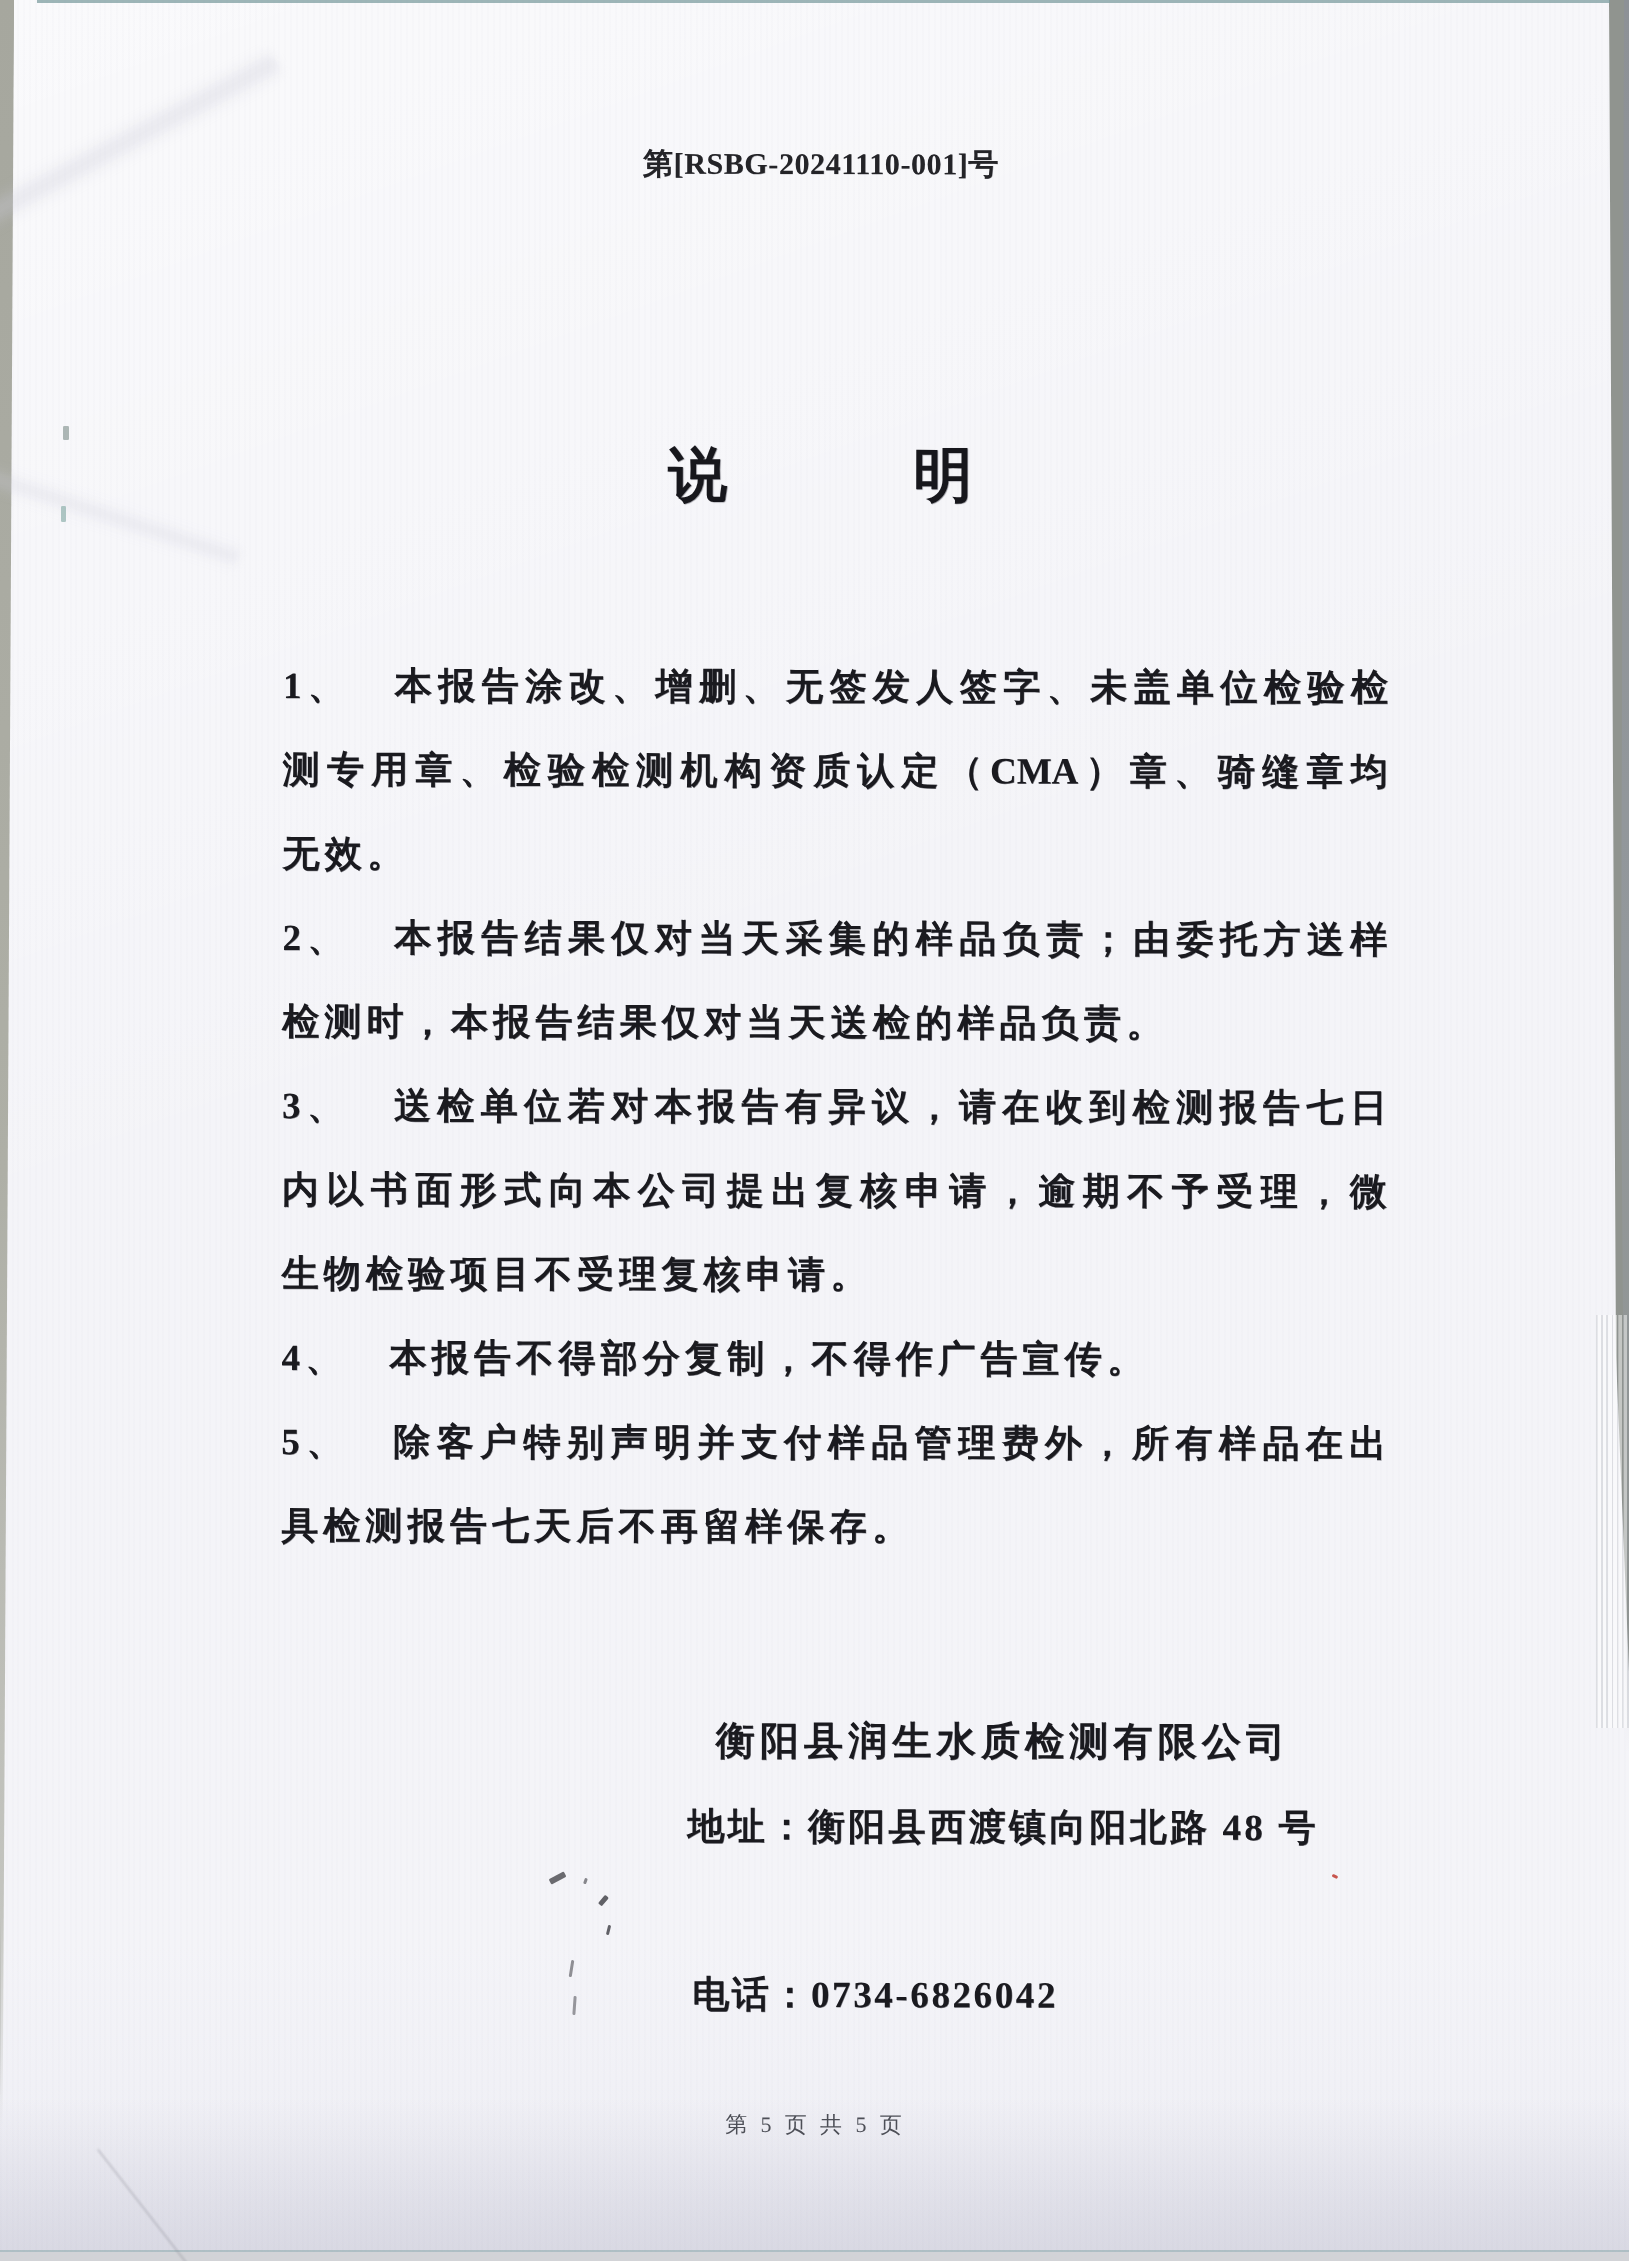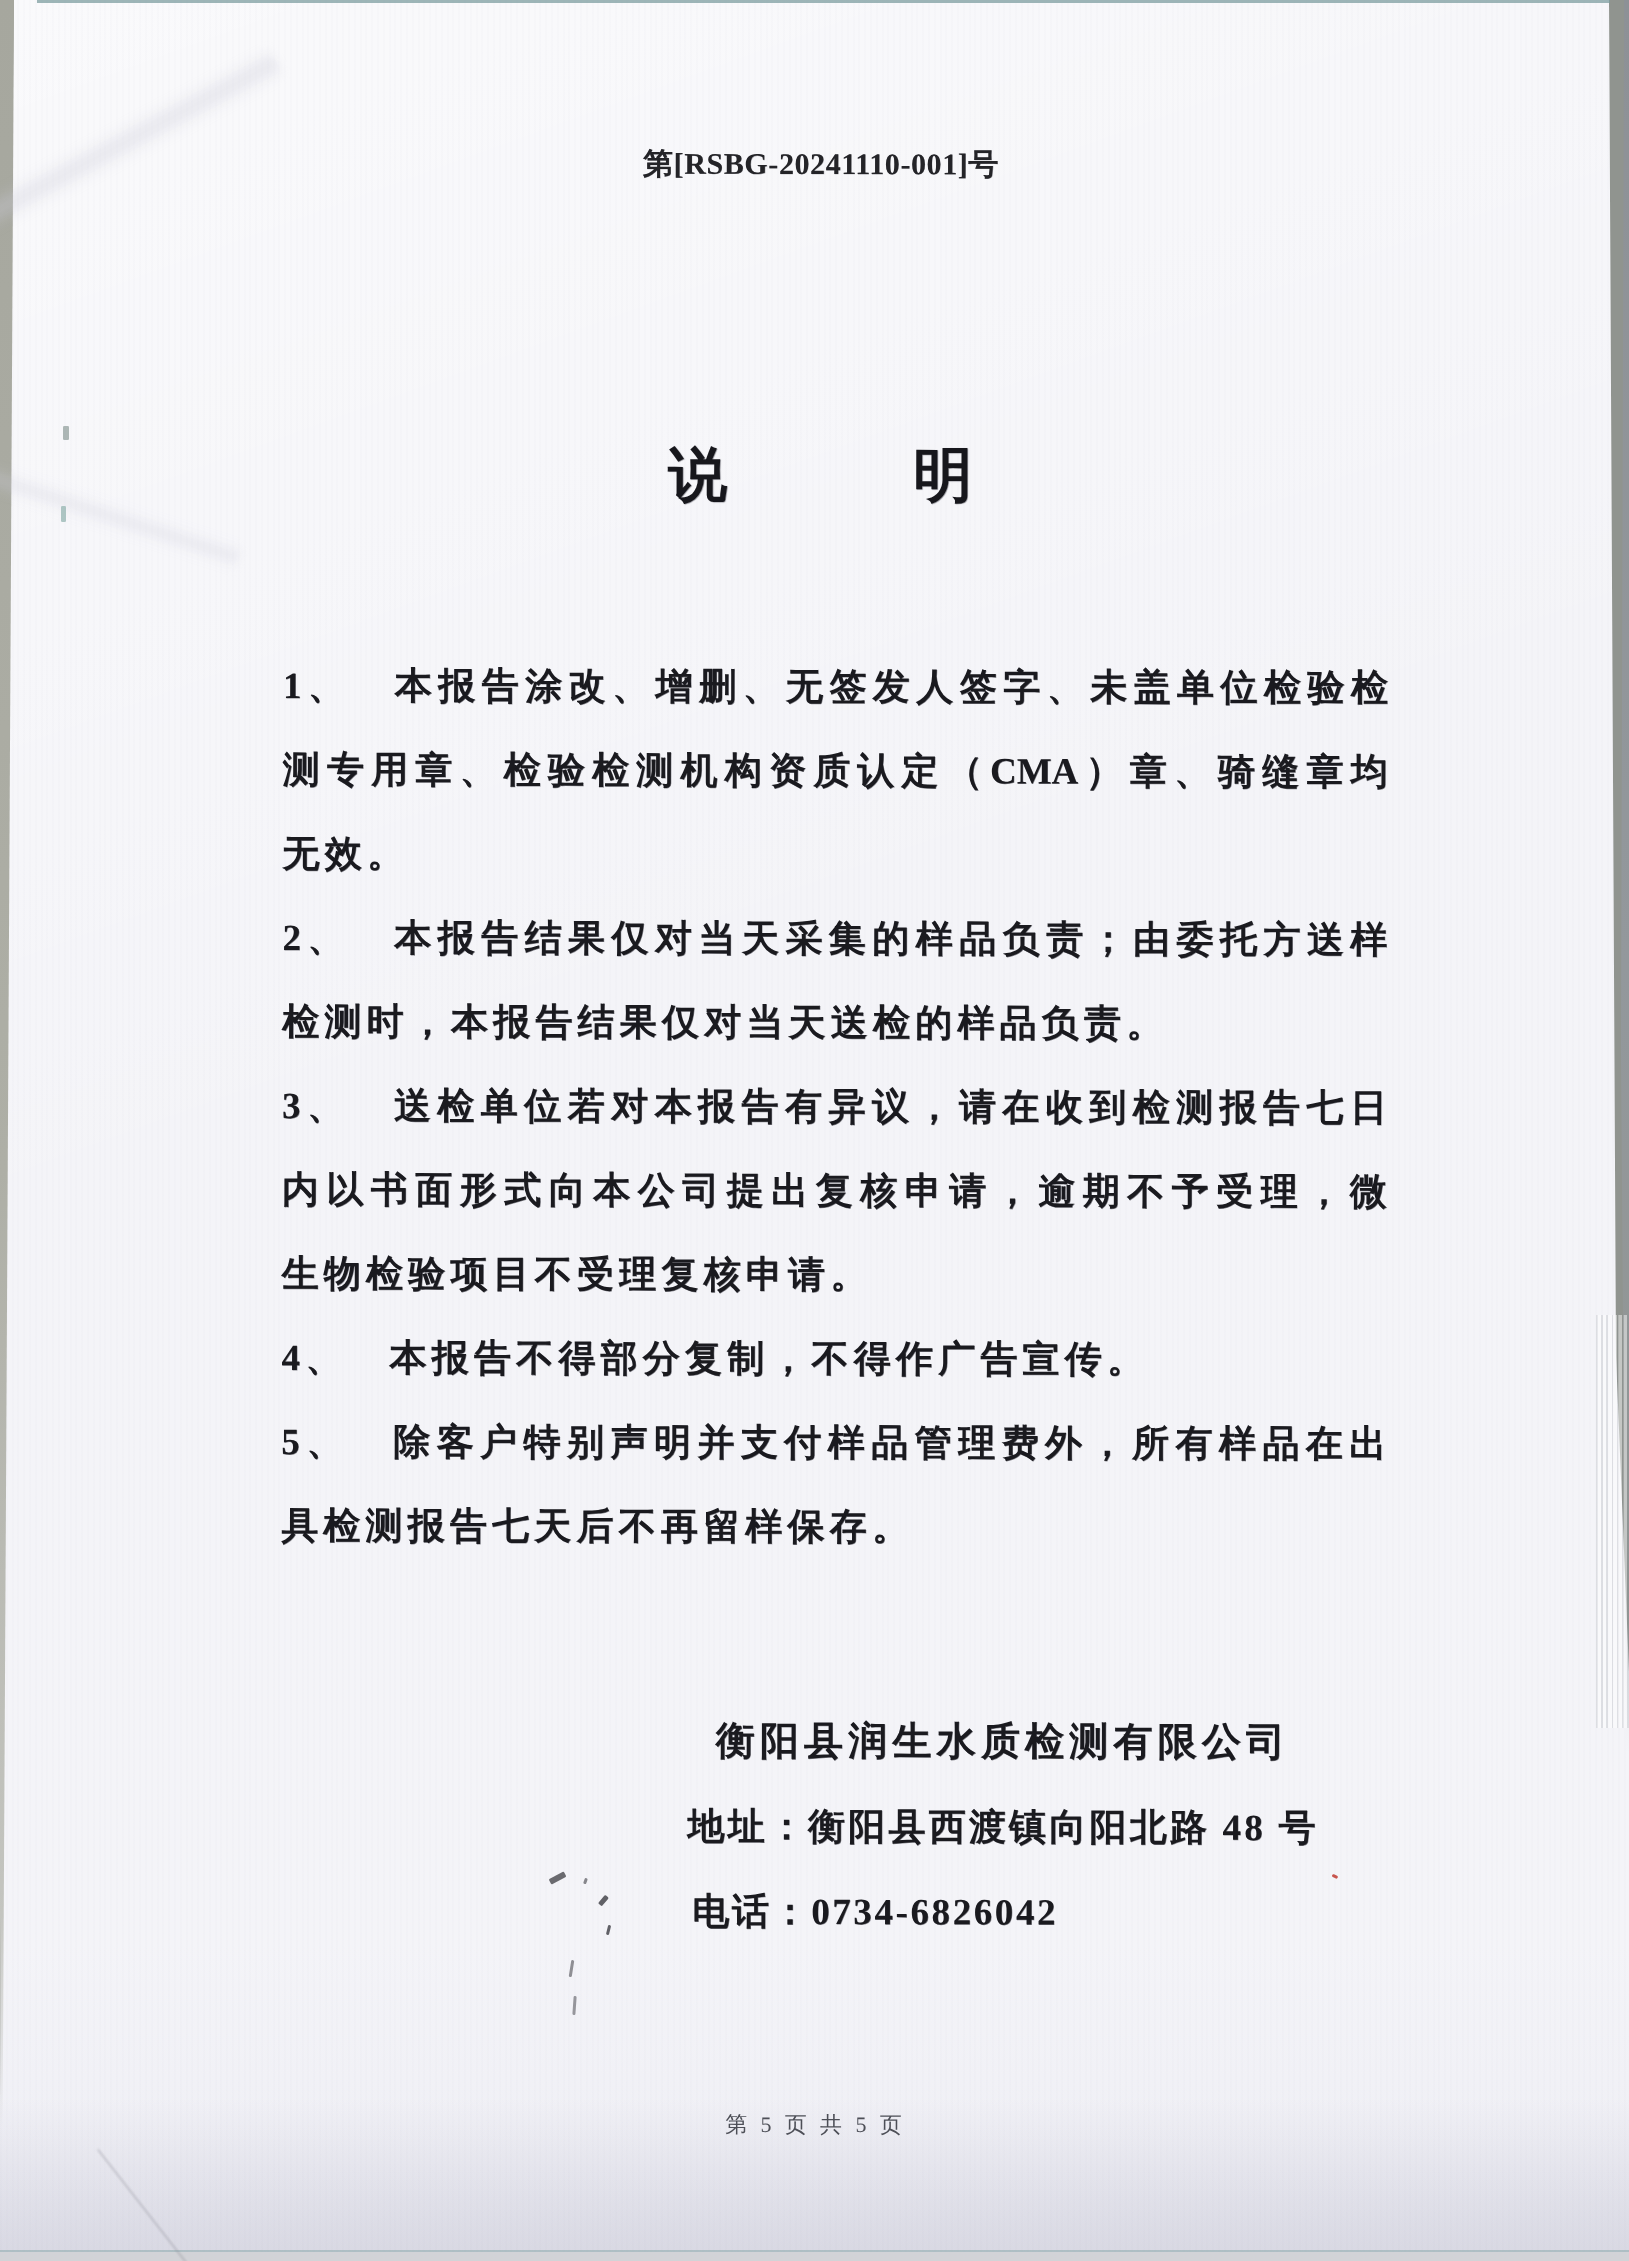--- a/index.html
+++ b/index.html
@@ -99,21 +99,21 @@
     text-shadow:0.5px 0.5px 0.6px rgba(20,20,30,.5);
   }
   .line{white-space:nowrap;letter-spacing:5.2px;}
   .line.j{white-space:normal;letter-spacing:0;text-align:justify;text-align-last:justify;}
   .company{
     position:absolute;left:0;top:0;width:1630px;
     font-weight:700;color:#1a1a1f;text-shadow:0.5px 0.5px 0.6px rgba(20,20,30,.5);
   }
   .company-name{position:absolute;left:717px;top:1714px;font-size:39px;letter-spacing:5.2px;white-space:nowrap;}
   .company-address{position:absolute;left:689px;top:1802px;font-size:37px;letter-spacing:3.2px;white-space:nowrap;}
-  .company-phone{position:absolute;left:694px;top:1887px;font-size:37px;letter-spacing:2.6px;white-space:nowrap;}
+  .company-phone{position:absolute;left:694px;top:1970px;font-size:37px;letter-spacing:2.6px;white-space:nowrap;}
   .page-footer{
     position:absolute;left:0;top:2110px;width:1635px;text-align:center;
     font-size:22px;font-weight:400;letter-spacing:3.9px;color:#4d4f57;
   }
 </style>
 </head>
 <body>
 
 <div id="canvas">
 

